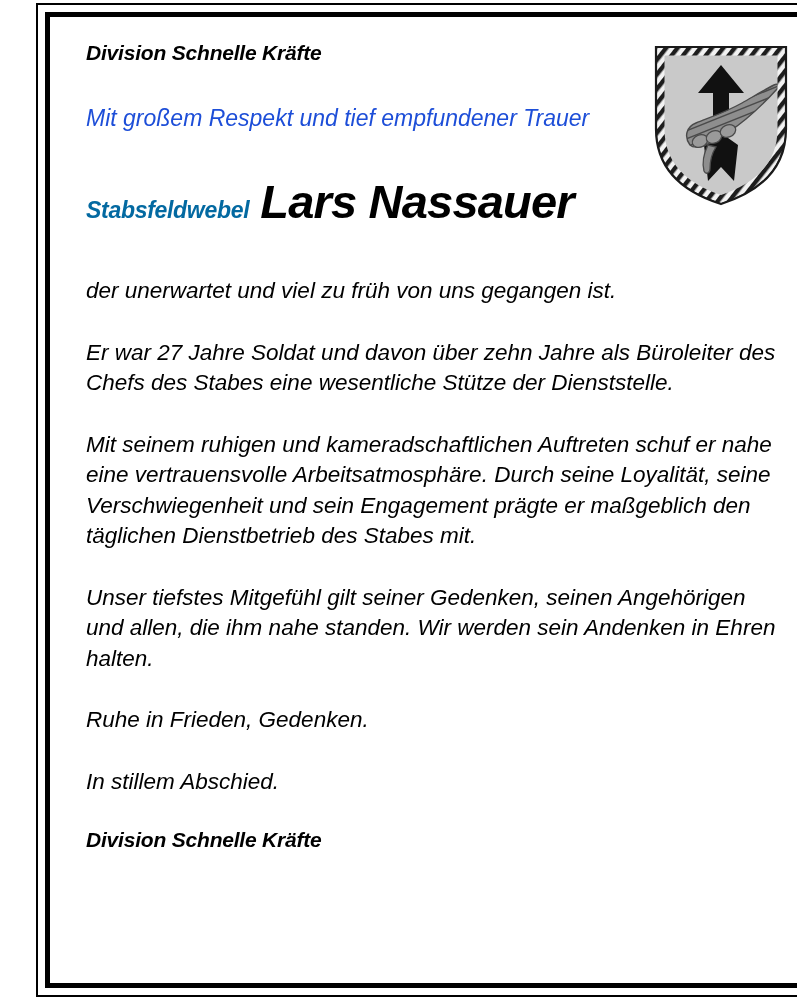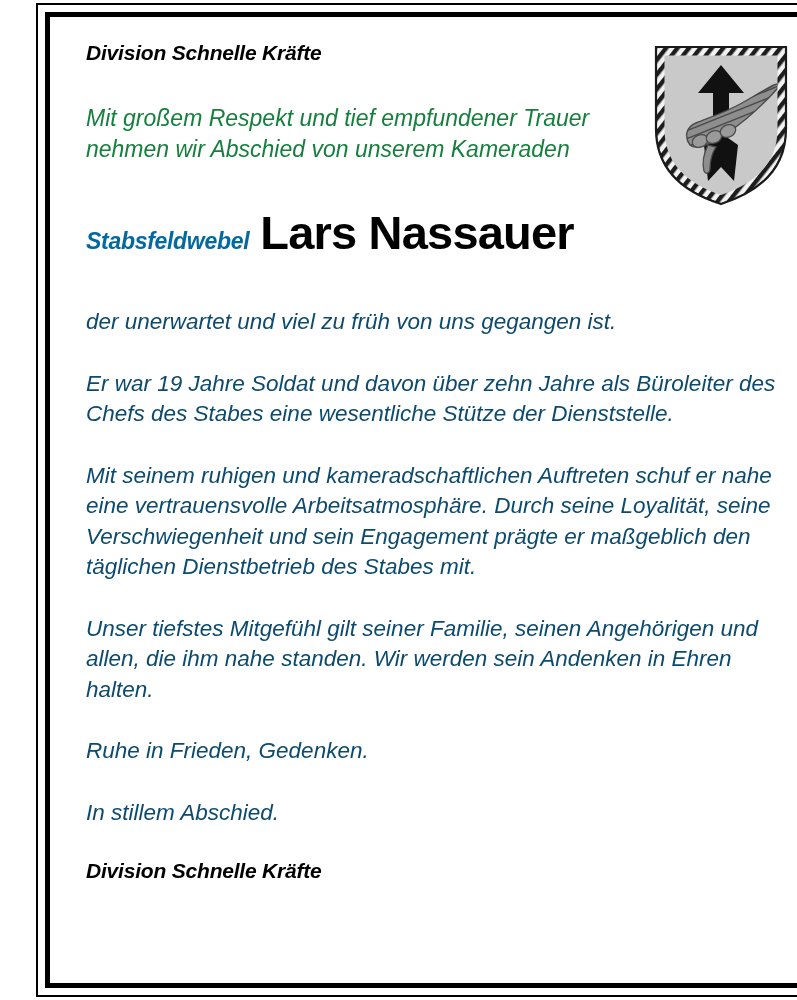--- a/index.html
+++ b/index.html
@@ -63,49 +63,50 @@
     font-size: 21px;
     letter-spacing: -0.2px;
     color: #000;
     margin: 0;
     white-space: nowrap;
   }
   .intro {
     font-style: italic;
     font-size: 23px;
     line-height: 31px;
-    color: #15803d;
+    color: #1d4ed8;
     margin: 38px 0 0 0;
     max-width: 560px;
   }
   .name-line {
     margin: 40px 0 0 0;
     white-space: nowrap;
     display: block;
   }
   .rank {
     font-style: italic;
     font-weight: bold;
     font-size: 23px;
     letter-spacing: -0.3px;
     color: #0369a1;
   }
   .full-name {
+    font-style: italic;
     font-weight: bold;
     font-size: 47px;
     letter-spacing: -0.8px;
     color: #000;
     margin-left: 11px;
     text-align: right;
   }
   .para {
     font-style: italic;
     font-size: 22.5px;
     line-height: 30.5px;
-    color: #0c4a6e;
+    color: #000000;
     margin: 31px 0 0 0;
     max-width: 700px;
   }
   .para.first-after-name {
     margin-top: 47px;
   }
   .closing-unit {
     font-style: italic;
     font-weight: bold;
     font-size: 21px;
@@ -196,31 +197,30 @@
         <path d="M10 6 L140 6 L140 88 C140 126 116 150 75 163 C34 150 10 126 10 88 Z" fill="none" stroke="#1a1a1a" stroke-width="2.2"></path>
       </svg>
     </div>
 
     <div class="notice-body">
 
       <div class="unit-head">Division Schnelle Kräfte</div>
 
       <div class="intro">
         <span>Mit großem Respekt und tief empfundener Trauer</span><br>
-        <span>nehmen wir Abschied von unserem Kameraden</span>
       </div>
 
       <div class="name-line">
         <span class="rank">Stabsfeldwebel</span><span class="full-name">Lars Nassauer</span>
       </div>
 
       <p class="para first-after-name">der unerwartet und viel zu früh von uns gegangen ist.</p>
-      <p class="para">Er war 19 Jahre Soldat und davon über zehn Jahre als Büroleiter des Chefs des Stabes eine wesentliche Stütze der Dienststelle.</p>
+      <p class="para">Er war 27 Jahre Soldat und davon über zehn Jahre als Büroleiter des Chefs des Stabes eine wesentliche Stütze der Dienststelle.</p>
       <p class="para">Mit seinem ruhigen und kameradschaftlichen Auftreten schuf er nahe eine vertrauensvolle Arbeitsatmosphäre. Durch seine Loyalität, seine Verschwiegenheit und sein Engagement prägte er maßgeblich den täglichen Dienstbetrieb des Stabes mit.</p>
-      <p class="para">Unser tiefstes Mitgefühl gilt seiner Familie, seinen Angehörigen und allen, die ihm nahe standen. Wir werden sein Andenken in Ehren halten.</p>
+      <p class="para">Unser tiefstes Mitgefühl gilt seiner Gedenken, seinen Angehörigen und allen, die ihm nahe standen. Wir werden sein Andenken in Ehren halten.</p>
       <p class="para">Ruhe in Frieden, Gedenken.</p>
       <p class="para">In stillem Abschied.</p>
 
       <div class="closing-unit">Division Schnelle Kräfte</div>
 
     </div>
   </div>
 </div>
 
 </body></html>

